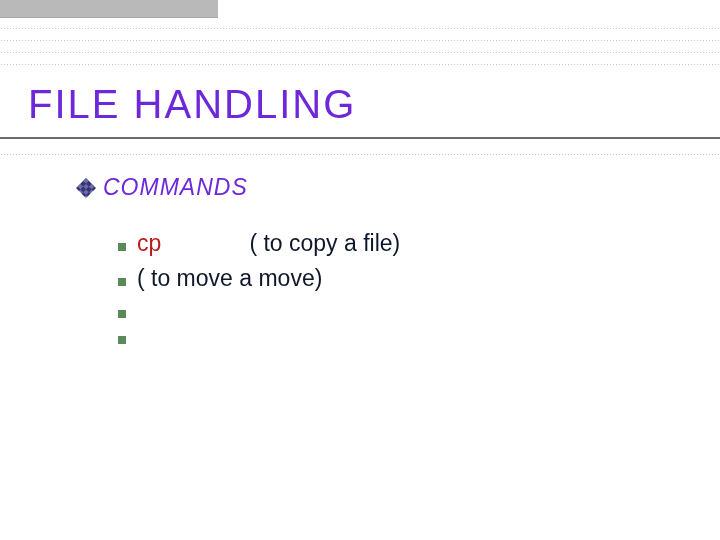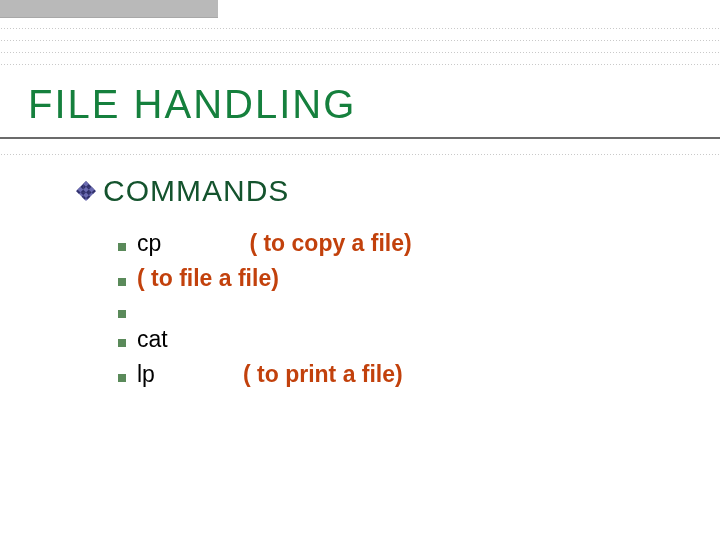--- a/index.html
+++ b/index.html
@@ -27,21 +27,21 @@
     border-bottom: 1px solid #a8a8a8;
   }
   .title {
     position: absolute;
     top: 82px;
     left: 28px;
     font-family: Tahoma, Verdana, sans-serif;
     font-weight: 400;
     font-size: 40px;
     letter-spacing: 2px;
-    color: #15803d;
+    color: #6d28d9;
   }
   .title-underline {
     position: absolute;
     top: 137px;
     left: 0;
     width: 720px;
     height: 2px;
     background: #6b6b6b;
   }
   .sub {
@@ -59,52 +59,52 @@
       linear-gradient(45deg, #2f2f6a 25%, transparent 25%),
       linear-gradient(-45deg, #2f2f6a 25%, transparent 25%),
       linear-gradient(45deg, transparent 75%, #2f2f6a 75%),
       linear-gradient(-45deg, transparent 75%, #2f2f6a 75%);
     background-color: #6a6ab0;
     background-size: 8px 8px;
     background-position: 0 0, 0 4px, 4px -4px, -4px 0;
     flex: 0 0 auto;
   }
   .sub-text {
-    font-size: 30px;
-    color: #14532d;
+    font-size: 23px;
+    color: #6d28d9;
     letter-spacing: 1px;
+    font-style: italic;
   }
   .list {
     position: absolute;
     top: 230px;
     left: 118px;
   }
   .row {
     display: flex;
     align-items: baseline;
     margin-bottom: 8px;
   }
   .sq {
     width: 8px; height: 8px;
     background: #5a8a5a;
     margin-right: 11px;
     margin-top: 10px;
     flex: 0 0 auto;
   }
   .cmd {
     font-size: 23px;
-    color: #000000;
+    color: #b91c1c;
     width: 106px;
     flex: 0 0 auto;
   }
   .desc {
     font-size: 23px;
-    color: #c2410c;
+    color: #0f172a;
     white-space: pre;
-    font-weight: bold;
   }
 </style>
 </head>
 <body>
 
 <div class="topbar"></div>
 
 <div class="dotline" style="top:28px"></div>
 <div class="dotline" style="top:40px"></div>
 <div class="dotline" style="top:52px"></div>
@@ -120,27 +120,21 @@
 </div>
 
 <div class="list">
   <div class="row">
     <div class="sq"></div>
     <div class="cmd">cp</div>
     <div class="desc"> ( to copy a file)</div>
   </div>
   <div class="row">
     <div class="sq"></div>
-    <div class="desc">( to file a file)</div>
+    <div class="desc">( to move a move)</div>
   </div>
   <div class="row">
     <div class="sq"></div>
   </div>
   <div class="row">
     <div class="sq"></div>
-    <div class="cmd">cat</div>
-  </div>
-  <div class="row">
-    <div class="sq"></div>
-    <div class="cmd">lp</div>
-    <div class="desc">( to print a file)</div>
   </div>
 </div>
 
 </body></html>

